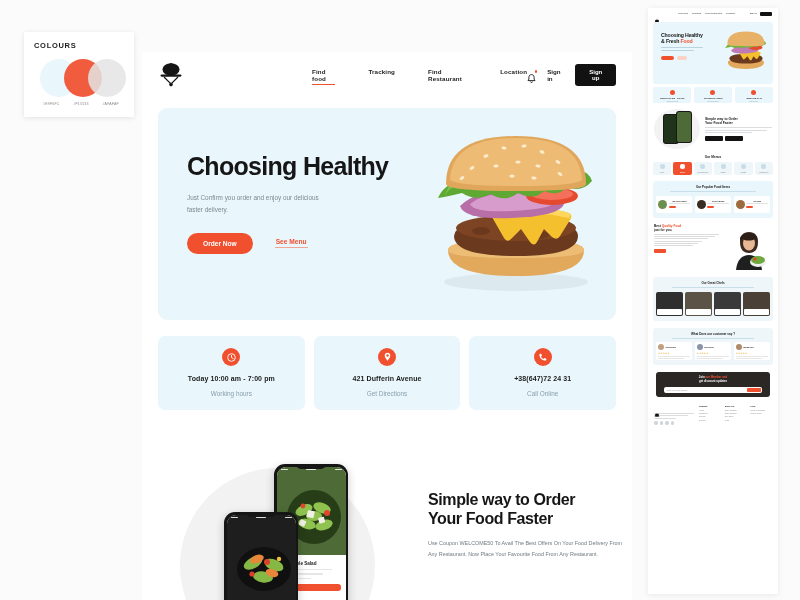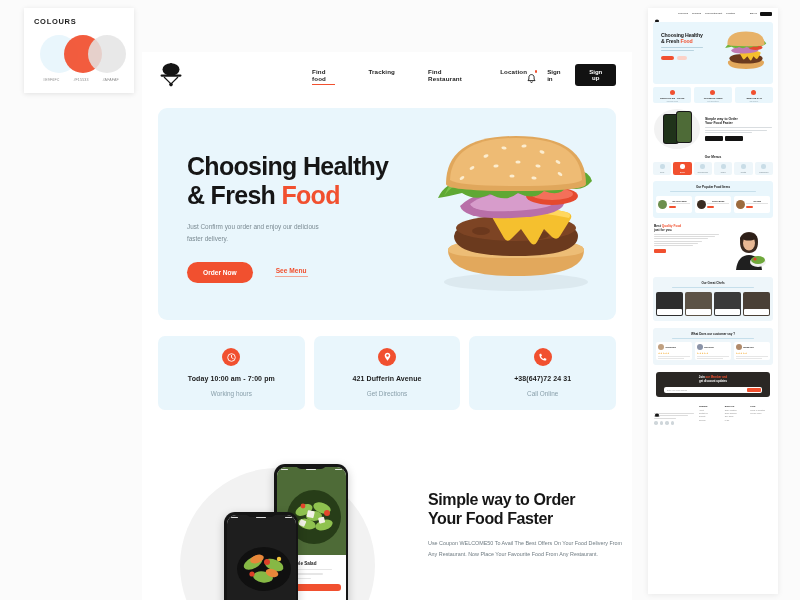--- a/index.html
+++ b/index.html
@@ -6,21 +6,21 @@
   html,body { width:800px; height:600px; overflow:hidden; }
   body {
     background:#fbfbfb;
     font-family:"Liberation Sans", sans-serif;
     color:#1c1c1c;
     position:relative;
   }
 
   
   .colours-panel{
-    position:absolute; left:24px; top:8px; width:110px; height:85px;
+    position:absolute; left:24px; top:32px; width:110px; height:85px;
     background:#ffffff; box-shadow:0 1px 5px rgba(0,0,0,.10);
     padding:9px 10px;
   }
   .colours-title{ font-size:7.5px; font-weight:bold; letter-spacing:.7px; color:#1c1c1c; }
   .swatch-row{ position:relative; height:40px; margin-top:9px; }
   .swatch{ position:absolute; top:0; width:38px; height:38px; border-radius:50%; }
   .swatch.s1{ left:6px;  background:#e9f6fc; }
   .swatch.s2{ left:30px; background:#f1502f; opacity:.93; }
   .swatch.s3{ left:54px; background:#e4e4e4; opacity:.85; }
   .swatch-labels{ display:flex; gap:3px; margin-top:3px; padding-left:4px; }
@@ -264,21 +264,20 @@
       </div>
       <div class="signin">Sign in</div>
       <button class="signup">Sign up</button>
     </div>
   </div>
 
   <div class="hero">
     <div class="hero-copy">
       <div class="hero-h1">
         <div>Choosing Healthy</div>
-        <div><span>&amp; Fresh </span><span class="accent">Food</span></div>
       </div>
       <div class="hero-sub">Just Confirm you order and enjoy our delicious faster delivery.</div>
       <div class="hero-cta">
         <button class="btn-order">Order Now</button>
         <button class="btn-menu">See Menu</button>
       </div>
     </div>
 
     <div class="burger">
       <svg width="180" height="165" viewBox="0 0 180 165">

